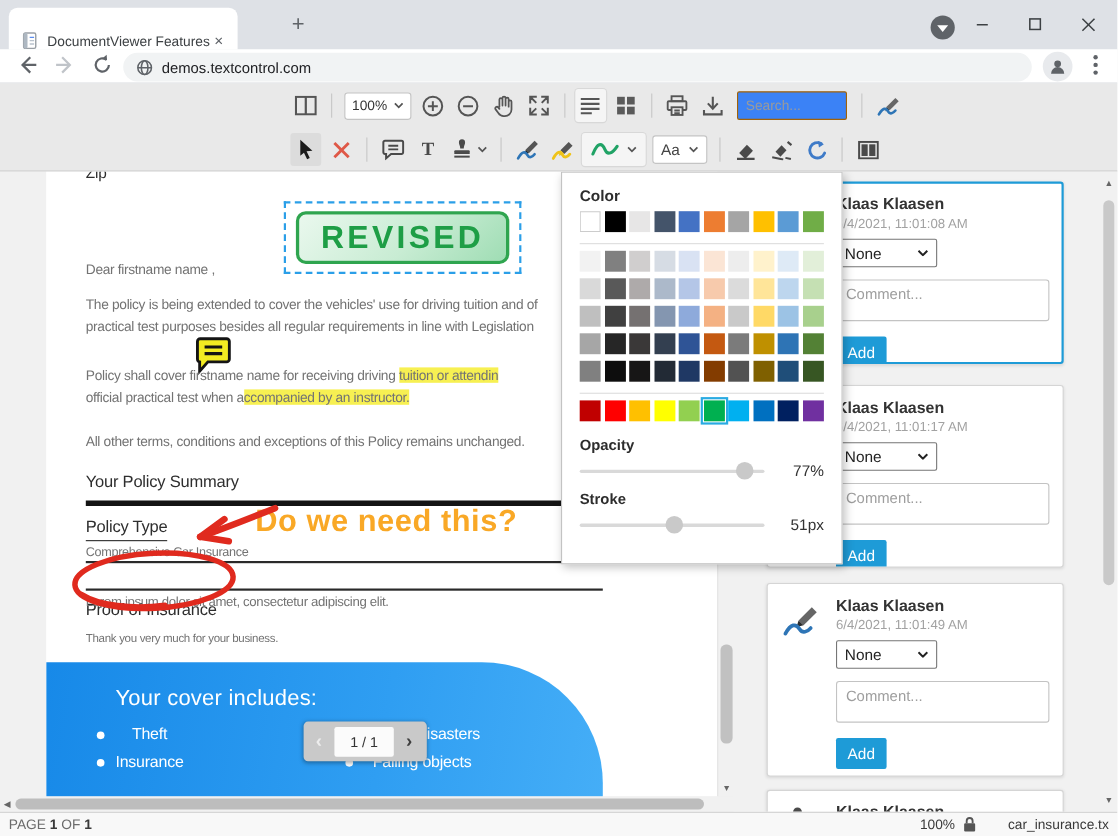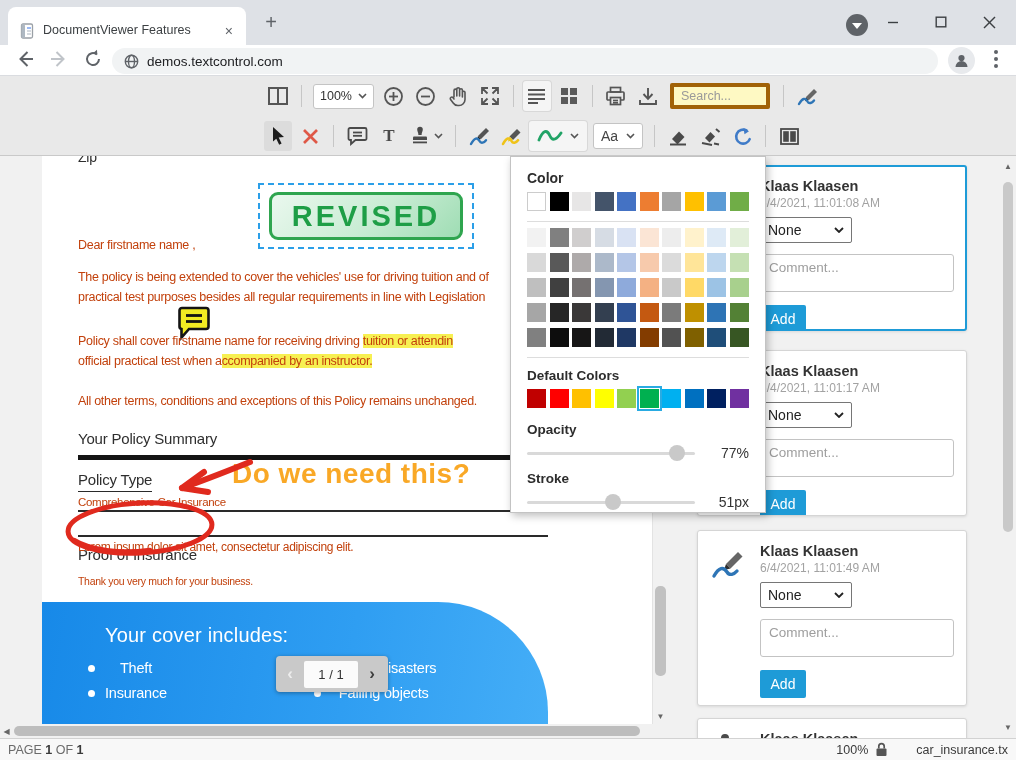--- a/index.html
+++ b/index.html
@@ -2,22 +2,22 @@
 <html><head>
 <meta charset="utf-8">
 <style>
   * { margin:0; padding:0; box-sizing:border-box; }
   html,body { width:1016px; height:760px; overflow:hidden; }
   body { font-family:"Liberation Sans", sans-serif; background:#fff; }
   #app { position:relative; width:1016px; height:760px; background:#fff; overflow:hidden; }
 
   
   .titlebar { position:absolute; left:0; top:0; width:1016px; height:45px; background:#dee1e6; }
-  .tab { position:absolute; left:8px; top:7px; width:238px; height:38px; background:#fff;
-         border-radius:8px 8px 0 0; display:flex; align-items:flex-start; padding:16px 10px 0 12px; }
+  .tab { position:absolute; left:8px; top:7px; width:208px; height:38px; background:#fff;
+         border-radius:8px 8px 0 0; display:flex; align-items:flex-end; padding:16px 10px 0 12px; }
   .tab-title { flex:1; font-size:12.5px; color:#3c4043; white-space:nowrap; overflow:hidden; margin-left:8px; }
   .tab-close { color:#5f6368; font-size:14px; cursor:pointer; padding:0 3px; }
   .newtab { position:absolute; left:258px; top:10px; width:26px; height:26px; color:#5f6368;
             font-size:20px; text-align:center; line-height:25px; }
   .update-badge { position:absolute; left:846px; top:14px; width:22px; height:22px; border-radius:50%;
                   background:#5f6368; display:flex; align-items:center; justify-content:center; }
   .update-badge .tri { width:0; height:0; border-left:5px solid transparent; border-right:5px solid transparent;
                   border-top:6px solid #fff; margin-top:2px; }
   .winbtn { position:absolute; top:6px; width:32px; height:32px; display:flex; align-items:center; justify-content:center; color:#3c4043; }
 
@@ -35,31 +35,31 @@
   .toolbars { position:absolute; left:0; top:76px; width:1016px; height:80px; background:#e9e9e9; border-bottom:1px solid #c9c9c9; }
   .toolrow { position:absolute; left:262px; height:40px; display:flex; align-items:center; }
   .toolrow.r1 { top:0; }
   .toolrow.r2 { top:40px; }
   .tbtn { height:30px; min-width:28px; display:flex; align-items:center; justify-content:center; border-radius:3px; padding:0 3px; margin:0 2px; }
   .tbtn.sel-light { background:#f5f5f5; box-shadow:0 0 0 1px #d8d8d8; }
   .tbtn.sel-dark  { background:#dcdcdc; }
   .tsep { width:1px; height:22px; background:#c6c6c6; margin:0 7px; }
   .zoombox { background:#fff; border:1px solid #c4c4c4; border-radius:3px; height:25px; display:flex;
              align-items:center; padding:0 6px; margin:0 4px; font-size:12.5px; color:#333; gap:6px; }
-  .searchbox { background:#fef9c3; border:4px solid #a16207; border-radius:2px; height:26px; width:100px;
+  .searchbox { background:#3b82f6; border:1px solid #a16207; border-radius:2px; height:26px; width:100px;
                margin:0 6px; font-size:12.5px; color:#333; padding:0 7px; outline:none; font-family:"Liberation Sans",sans-serif; }
   .searchbox::placeholder { color:#9a9a9a; }
   .aabox { background:#fff; border:1px solid #c4c4c4; border-radius:3px; height:26px; display:flex;
            align-items:center; padding:0 7px; gap:8px; font-size:14px; color:#444; margin:0 4px; }
 
   
   .content { position:absolute; left:0; top:156px; width:1016px; height:582px; background:#f1f1f1; overflow:hidden; }
   .page { position:absolute; left:42px; top:0; width:610px; height:568px; background:#fff; overflow:hidden; }
 
-  .docline { position:absolute; font-size:12.5px; color:#c2410c; letter-spacing:-0.3px; white-space:nowrap; }
+  .docline { position:absolute; font-size:12.5px; color:#737373; letter-spacing:-0.3px; white-space:nowrap; }
   .hl { background:#f7f052; }
   .docheading { position:absolute; font-size:15px; color:#2e2e2e; letter-spacing:-0.2px; white-space:nowrap; }
 
   .stamp-sel { position:absolute; left:216px; top:27px; width:216px; height:66px; border:2px dashed #2b9fe8; padding:7px 9px; }
   .stamp { width:100%; height:100%; border:3px solid #2fa54f; border-radius:9px;
            background:linear-gradient(135deg,#eaf8ee 0%,#c8ecd3 55%,#9fddb4 100%);
            display:flex; align-items:center; justify-content:center;
            font-size:29px; font-weight:bold; letter-spacing:3px; color:#1e9e46; }
 
   .summary-bar { position:absolute; left:36px; top:299px; width:470px; height:5px; background:#141414; }
@@ -608,21 +608,20 @@
           <div class="swatch" style="background: rgb(23, 22, 22);"></div>
           <div class="swatch" style="background: rgb(34, 42, 53);"></div>
           <div class="swatch" style="background: rgb(31, 56, 100);"></div>
           <div class="swatch" style="background: rgb(131, 60, 0);"></div>
           <div class="swatch" style="background: rgb(82, 82, 82);"></div>
           <div class="swatch" style="background: rgb(127, 96, 0);"></div>
           <div class="swatch" style="background: rgb(31, 78, 121);"></div>
           <div class="swatch" style="background: rgb(55, 86, 35);"></div>
         </div>
       <hr class="pop-hr">
-      <div class="pop-sub">Default Colors</div>
       <div class="swrow">
           <div class="swatch" style="background: rgb(192, 0, 0);"></div>
           <div class="swatch" style="background: rgb(255, 0, 0);"></div>
           <div class="swatch" style="background: rgb(255, 192, 0);"></div>
           <div class="swatch" style="background: rgb(255, 255, 0);"></div>
           <div class="swatch" style="background: rgb(146, 208, 80);"></div>
           <div class="swatch sel" style="background: rgb(0, 176, 80);"></div>
           <div class="swatch" style="background: rgb(0, 176, 240);"></div>
           <div class="swatch" style="background: rgb(0, 112, 192);"></div>
           <div class="swatch" style="background: rgb(0, 32, 96);"></div>

